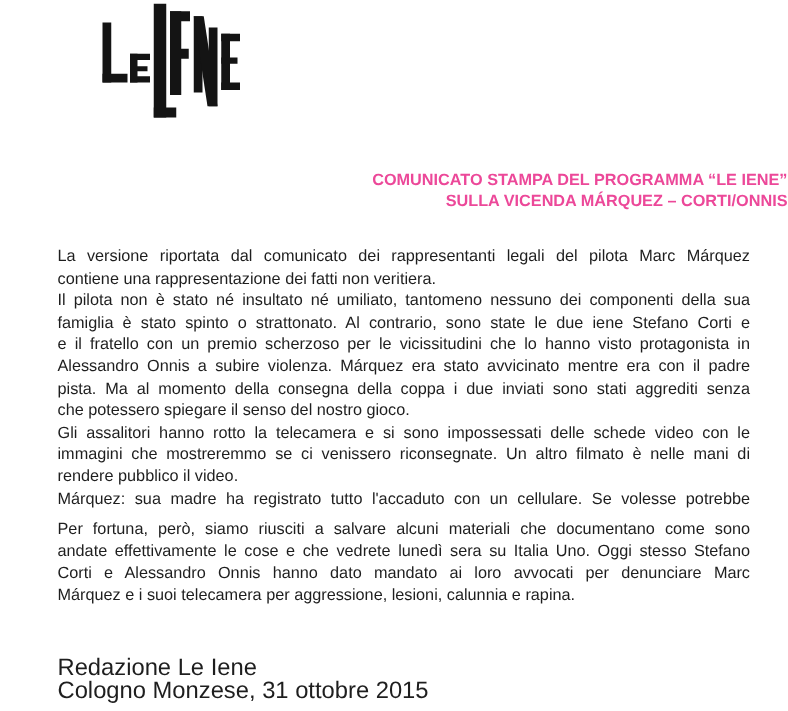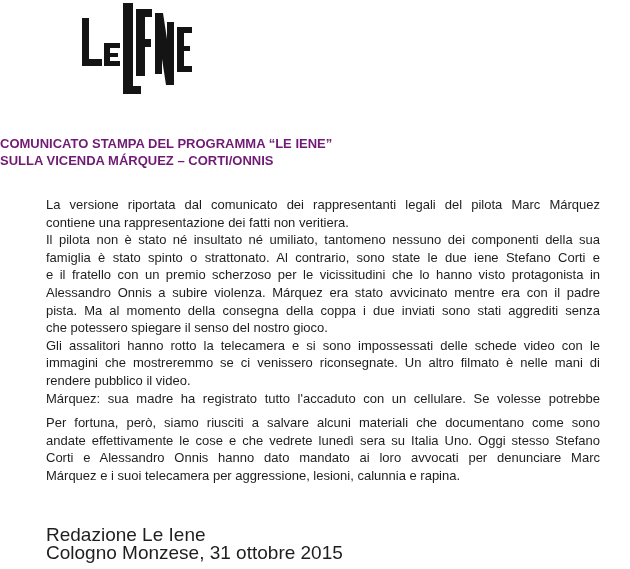--- a/index.html
+++ b/index.html
@@ -18,25 +18,25 @@
     top: 2px;
     width: 112px;
     height: 98px;
     fill: #141414;
   }
   .title {
     position: absolute;
     left: 0;
     top: 135px;
     width: 630px;
-    text-align: left;
+    text-align: right;
     font-weight: bold;
     font-size: 13px;
     line-height: 17px;
-    color: #701a75;
+    color: #ec4899;
   }
   .body-text {
     position: absolute;
     left: 46px;
     top: 196px;
     width: 554px;
     font-size: 13px;
     line-height: 17.6px;
   }
   .para { margin: 0; }

